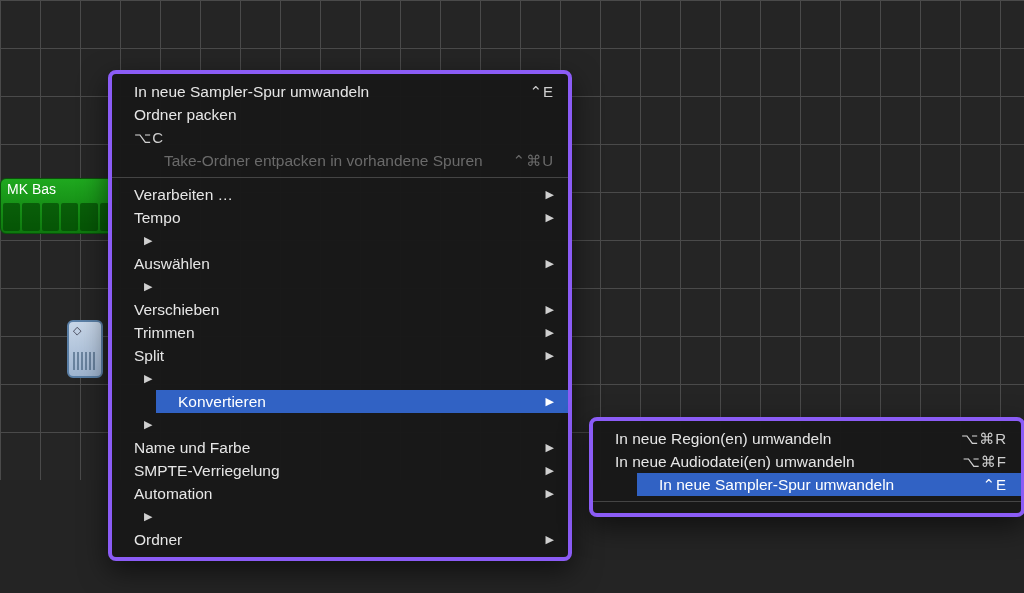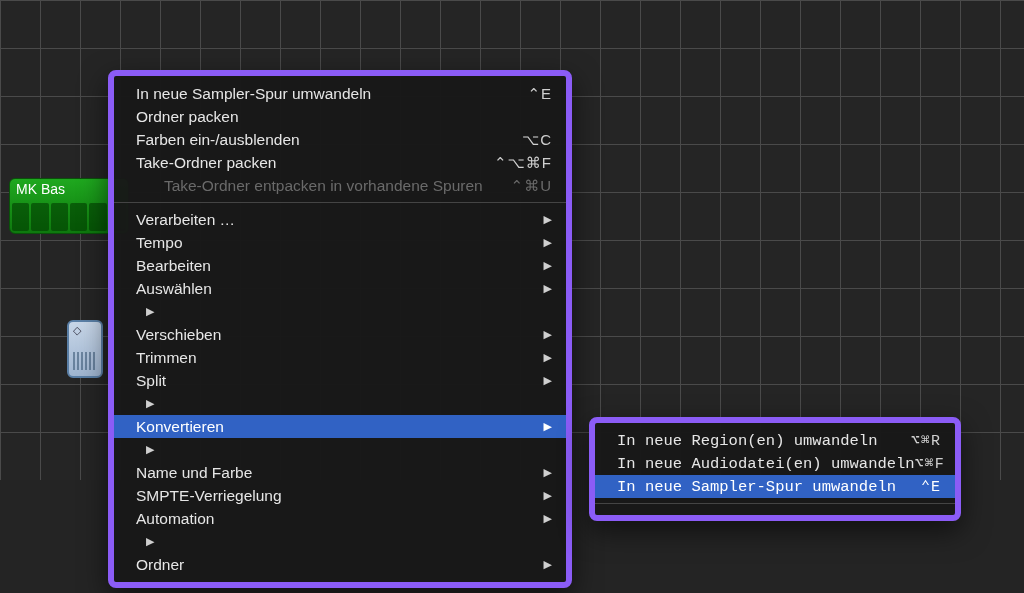--- a/index.html
+++ b/index.html
@@ -20,21 +20,21 @@
     width: 100%;
     height: 480px;
     background-image:
       repeating-linear-gradient(to right, #4a4a4a 0 1px, transparent 1px 40px),
       repeating-linear-gradient(to bottom, #4a4a4a 0 1px, transparent 1px 48px);
     background-color: #252525;
   }
   
   .region-green {
     position: absolute;
-    left: 9px; top: 178px;
+    left: 0; top: 178px;
     height: 56px; width: 120px;
     background: linear-gradient(#1fa81f, #0e790e);
     border-radius: 6px;
     color: #fff;
     font-size: 14px;
     font-weight: 500;
     padding: 2px 6px;
     display: flex; align-items: flex-start;
     overflow: hidden;
     border: 1px solid #0a520a;
@@ -60,38 +60,38 @@
   }
   .audio-clip::after {
     content: ""; position: absolute; bottom: 6px; left: 4px; right: 4px; height: 18px;
     background: repeating-linear-gradient(90deg, #3d5a77 0 2px, transparent 2px 4px);
     opacity: .6;
   }
   
   .menu {
     position: absolute;
     background: rgba(24,24,24,0.97);
-    border: 6px solid #8b5cf6;
+    border: 4px solid #8b5cf6;
     border-radius: 8px;
     box-shadow: 0 10px 28px rgba(0,0,0,0.55);
     padding: 6px 0;
   }
   .menu.main { left: 108px; top: 70px; width: 464px; }
-  .menu.sub  { left: 589px; top: 417px; width: 372px; font-family: Liberation Mono, monospace; }
+  .menu.sub  { left: 589px; top: 417px; width: 436px; }
   .menu-item {
     display: flex;
     align-items: center;
     height: 23px;
     padding: 0 14px 0 22px;
     font-size: 15.5px;
     color: #e6e6e6;
     white-space: nowrap;
     cursor: default;
   }
-  .menu-item.highlight { background: #3162c4; color: #fff; }
+  .menu-item.highlight { background: #3162c4; color: #fff; margin-left: 44px; }
   .menu-item.disabled { color: #6a6a6a; text-align: center; }
   .menu-item .label { flex: 1; }
   .menu-item .shortcut { color: #cfcfcf; font-size: 15px; letter-spacing: 1px; }
   .menu-item.disabled .shortcut { color: #6a6a6a; }
   .menu-item .arrow { margin-left: 10px; font-size: 11px; color: #cfcfcf; }
   .menu-item.highlight .arrow, .menu-item.highlight .shortcut { color: #fff; }
   .sep { height: 1px; margin: 5px 0; background: #444; }
 </style>
 </head>
 <body>
@@ -114,42 +114,36 @@
 
 <div class="menu main">
   <div class="menu-item">
     <span class="label">In neue Sampler-Spur umwandeln</span>
     <span class="shortcut">⌃E</span>
   </div>
   <div class="menu-item">
     <span class="label">Ordner packen</span>
   </div>
   <div class="menu-item">
-    <span class="label">Farben ein-/ausblenden</span>
     <span class="shortcut">⌥C</span>
-  </div>
-  <div class="menu-item">
-    <span class="label">Take-Ordner packen</span>
-    <span class="shortcut">⌃⌥⌘F</span>
   </div>
   <div class="menu-item disabled">
     <span class="label">Take-Ordner entpacken in vorhandene Spuren</span>
     <span class="shortcut">⌃⌘U</span>
   </div>
   <div class="sep"></div>
   <div class="menu-item">
     <span class="label">Verarbeiten …</span>
     <span class="arrow">▶</span>
   </div>
   <div class="menu-item">
     <span class="label">Tempo</span>
     <span class="arrow">▶</span>
   </div>
   <div class="menu-item">
-    <span class="label">Bearbeiten</span>
     <span class="arrow">▶</span>
   </div>
   <div class="menu-item">
     <span class="label">Auswählen</span>
     <span class="arrow">▶</span>
   </div>
   <div class="menu-item">
     <span class="arrow">▶</span>
   </div>
   <div class="menu-item">

